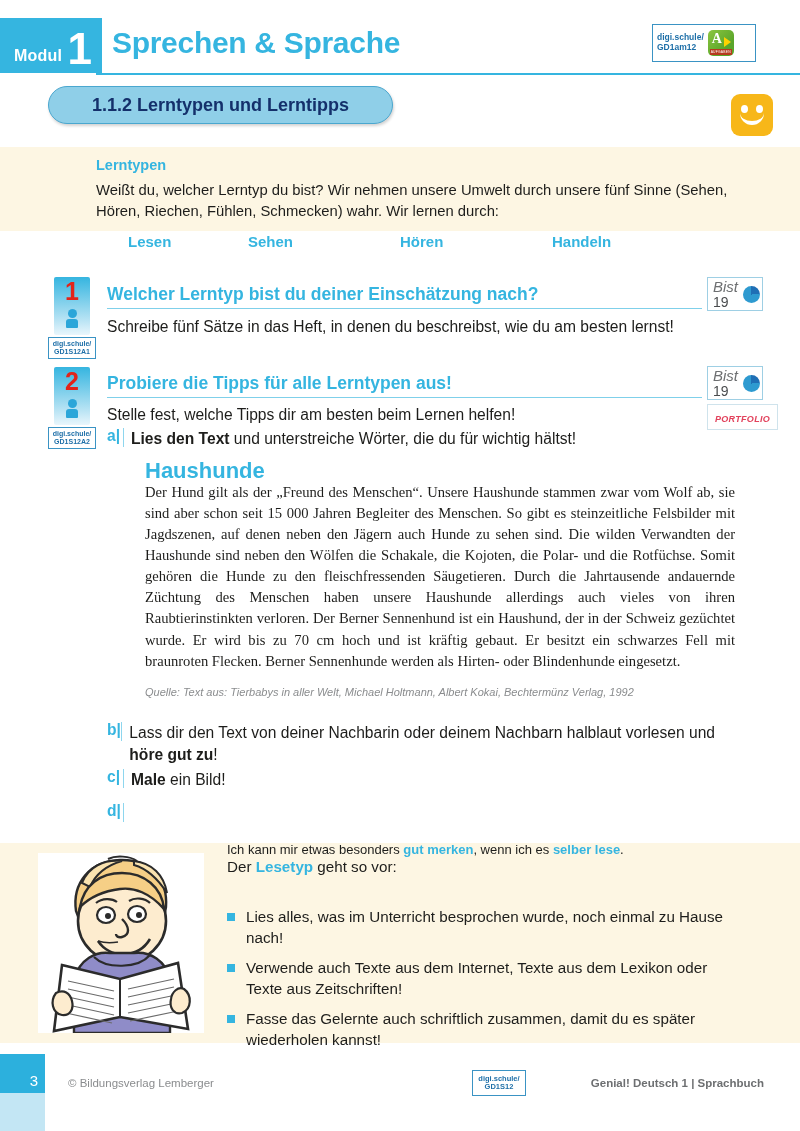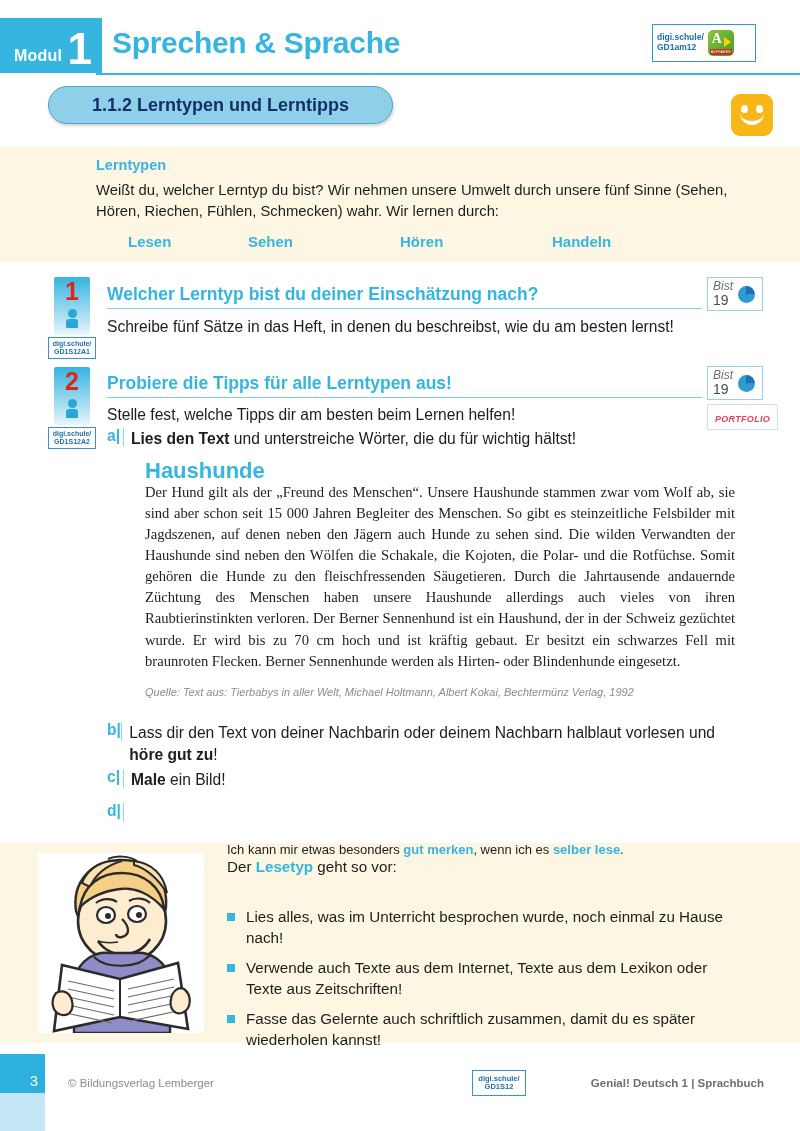--- a/index.html
+++ b/index.html
@@ -81,21 +81,21 @@
     background:#fff; border-radius:50%; }
   .smiley .eye.l{ left:10px; } .smiley .eye.r{ right:10px; }
   .smiley .mouth{
     position:absolute; left:9px; top:18px; width:24px; height:13px;
     border:0 solid #fff; border-bottom:4px solid #fff;
     border-radius:0 0 14px 14px;
   }
 
   
   .cream-band {
-    position:absolute; left:0; top:147px; width:800px; height:115px;
+    position:absolute; left:0; top:147px; width:800px; height:84px;
     background:#fdf6e3;
     text-decoration:underline;
   }
   .intro-h { position:absolute; left:96px; top:10px; font-size:14.5px;
     font-weight:700; color:#35b5e0; }
   .intro-p { position:absolute; left:96px; top:33px; width:640px;
     font-size:14.8px; line-height:1.42; color:#1d1d1b; }
   .senses { position:absolute; left:96px; top:86px; width:640px;
     display:flex; }
   .senses span{ font-size:15px; font-weight:700; color:#35b5e0; }
@@ -128,21 +128,21 @@
 
   .ex-title{ position:absolute; font-size:17.5px; font-weight:700; color:#35b5e0; }
   .ex-title-rule{ position:absolute; height:1.4px; background:#7fd0ea; }
   .ex-sub{ position:absolute; font-size:15.6px; color:#1d1d1b; }
 
   .bist {
     position:absolute; width:56px; height:34px; border:1.2px solid #9ecfe4;
     background:#fff; display:flex; align-items:center;
   }
   .bist .btxt{ padding-left:5px; line-height:1.05; }
-  .bist .b1{ font-size:12px; font-style:italic; color:#6d6f71; display:block; }
+  .bist .b1{ font-size:15px; font-style:italic; color:#6d6f71; display:block; }
   .bist .b2{ font-size:14px; color:#4a4c4e; display:block; }
   .bist .pie{
     width:17px; height:17px; border-radius:50%; margin-left:5px;
     background:conic-gradient(#1f6fb5 0deg 90deg,#2e9ad0 90deg 360deg);
     position:relative;
   }
   .portfolio{
     position:absolute; border:1px solid #cfe3ec; background:#fff;
     padding:3px 7px;
   }

